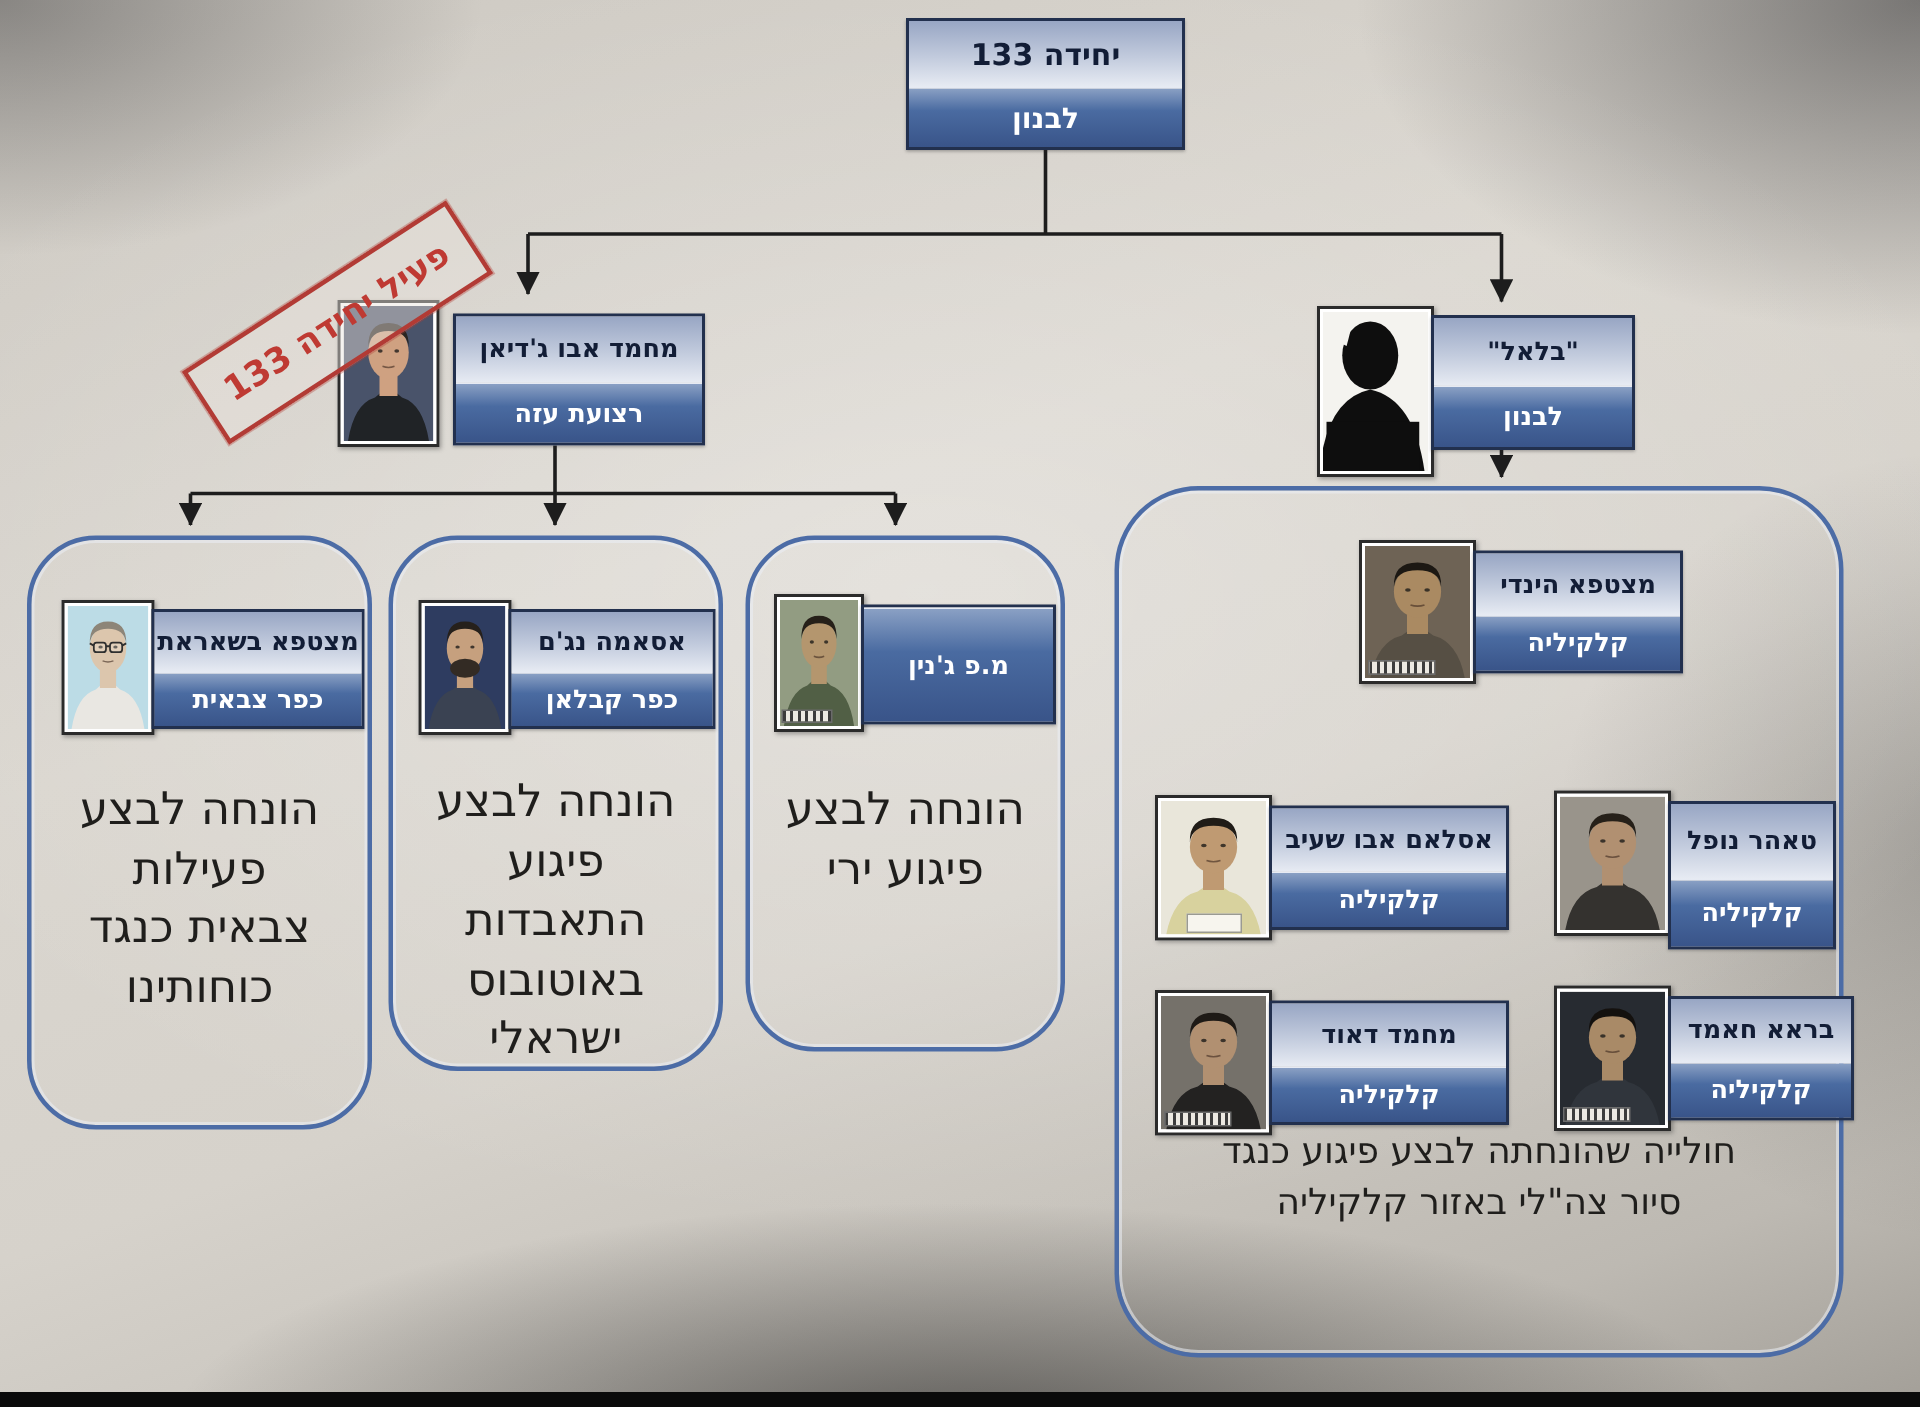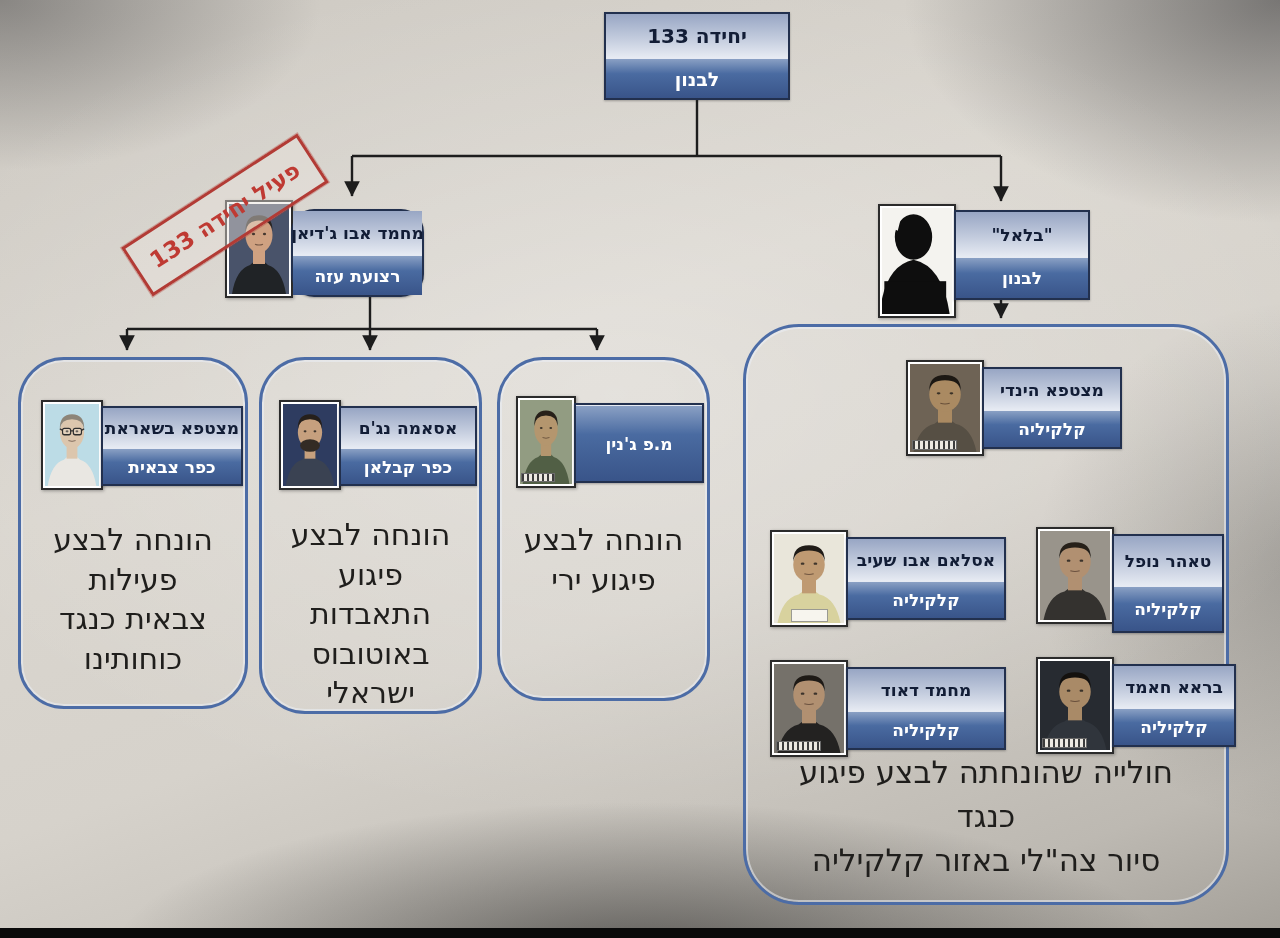--- a/index.html
+++ b/index.html
@@ -56,21 +56,21 @@
     border:3px solid #4c6ca6;border-radius:46px;
     box-shadow:inset 0 0 0 2px rgba(235,238,245,0.55);
   }
   .grp.rc{border-radius:56px;}
   .mission{
     position:absolute;text-align:center;direction:rtl;white-space:pre-line;
     font-size:30px;line-height:1.32;color:#1f1e1c;z-index:6;
   }
   .caption{
     position:absolute;text-align:center;direction:rtl;white-space:pre-line;
-    font-size:31px;line-height:1.42;color:#1f1e1c;z-index:6;
+    font-size:24px;line-height:1.42;color:#1f1e1c;z-index:6;
   }
   .stamp{
     position:absolute;z-index:30;display:flex;align-items:center;justify-content:center;
     border:3px solid #b23b35;color:#bf3a33;font-weight:bold;font-size:23px;
     background:rgba(232,227,220,0.45);direction:rtl;white-space:nowrap;
     transform:rotate(-33deg);box-shadow:0 0 0 1px rgba(178,59,53,0.35);
   }
 </style>
 </head>
 <body>
@@ -130,38 +130,38 @@
   <div class="lbox big" style="left:604px;top:12px;width:186px;height:88px;">
     <div class="nm">יחידה 133</div>
     <div class="pl">לבנון</div>
   </div>
 
   <div class="ph" style="left:225px;top:200px;width:68px;height:98px;--bg:#49536a;--skin:#cfa181;--hair:#2a2521;--shirt:#202326;">
     <svg viewBox="0 0 60 84" preserveAspectRatio="none">
         <use href="#sym-person"></use>
       </svg>
   </div>
-  <div class="lbox" style="left:291px;top:209px;width:133px;height:88px;border-radius:23px;">
+  <div class="lbox" style="left:302px;top:209px;width:168px;height:88px;">
     <div class="nm">מחמד אבו ג'דיאן</div>
     <div class="pl">רצועת עזה</div>
   </div>
 
   <div class="stamp" style="left:120px;top:186px;width:204px;height:52px;">פעיל יחידה 133</div>
 
   <div class="ph" style="left:878px;top:204px;width:78px;height:114px;">
     <svg viewBox="0 0 60 84" preserveAspectRatio="none">
         <use href="#sym-silhouette"></use>
       </svg>
   </div>
   <div class="lbox" style="left:954px;top:210px;width:136px;height:90px;">
     <div class="nm">"בלאל"</div>
     <div class="pl">לבנון</div>
   </div>
 
-  <div class="grp" style="left:18px;top:357px;width:230px;height:352px;">
+  <div class="grp" style="left:18px;top:357px;width:230px;height:396px;">
     <div class="ph" style="left:20px;top:40px;width:62px;height:90px;--bg:#bcdce6;--skin:#dcc6ad;--hair:#8d8578;--shirt:#e9e7e2;">
       <svg viewBox="0 0 60 84" preserveAspectRatio="none">
           <use href="#sym-person"></use>
           <use href="#sym-glasses"></use>
         </svg>
     </div>
     <div class="lbox" style="left:80px;top:46px;width:142px;height:80px;">
       <div class="nm">מצטפא בשאראת</div>
       <div class="pl">כפר צבאית</div>
     </div>

